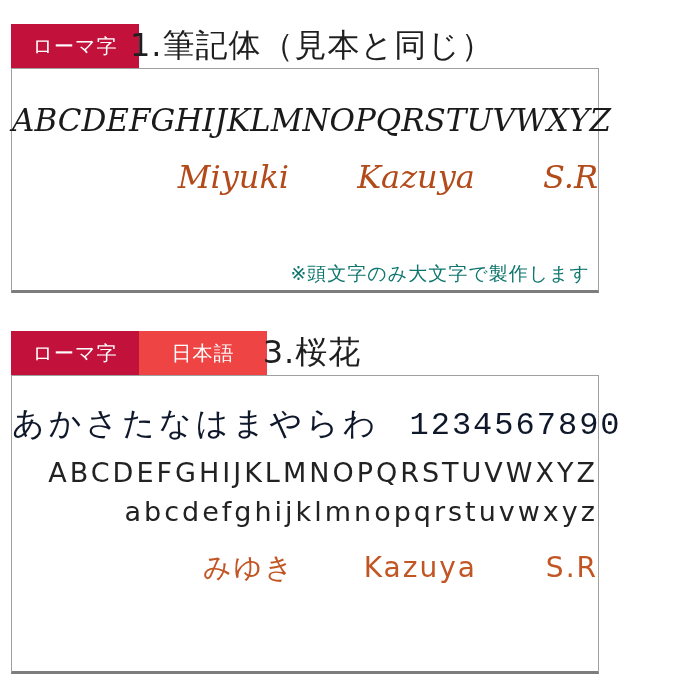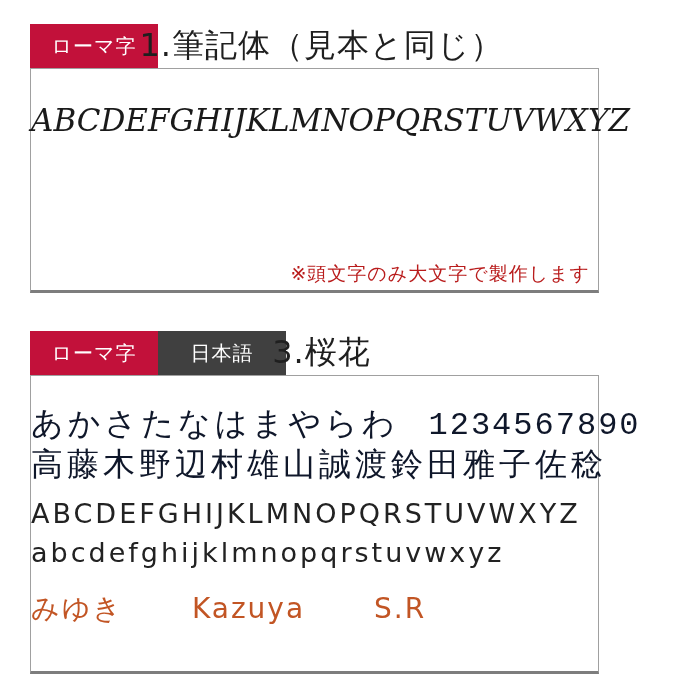--- a/index.html
+++ b/index.html
@@ -3,61 +3,61 @@
 <meta charset="utf-8">
 <style>
   * { margin: 0; padding: 0; box-sizing: border-box; }
   html, body { background: #ffffff; }
   body {
     width: 700px; height: 700px;
     font-family: "DejaVu Sans", "Liberation Sans", sans-serif;
     color: #1f1f1f;
     overflow: hidden;
   }
-  .page { width: 620px; height: 700px; padding: 24px 21px 0 30px; }
+  .page { width: 620px; height: 700px; padding: 24px 21px 0 11px; }
 
   
   .header-row {
     position: relative;
     height: 44px;
     display: flex;
     align-items: stretch;
   }
   .badge {
     width: 128px;
     display: flex;
     align-items: center;
     justify-content: center;
     color: #ffffff;
     font-size: 20px;
     letter-spacing: 1px;
     flex: 0 0 auto;
   }
   .badge.red  { background: #c2113a; }
-  .badge.blue { background: #404040; }
+  .badge.blue { background: #ef4444; }
   .section-title {
     position: absolute;
     left: 14px; right: 0;
     top: 50%;
     transform: translateY(-50%);
     text-align: center;
     font-size: 32px;
     font-weight: 400;
     color: #1f1f1f;
     letter-spacing: 1px;
     pointer-events: none;
   }
 
   
   .sample-box {
     position: relative;
     border: 1px solid #a0a0a0;
     border-bottom: 3px solid #7d7d7d;
     background: #ffffff;
-    text-align: left;
+    text-align: right;
   }
   .box-1 { height: 225px; padding-top: 30px; }
   .box-2 { height: 299px; padding-top: 30px; }
 
   
   .cursive {
     font-family: "DejaVu Serif", "Liberation Serif", serif;
     font-style: italic;
     font-size: 31px;
     line-height: 1.38;
@@ -75,21 +75,21 @@
     font-family: "DejaVu Serif", "Liberation Serif", serif;
     font-style: italic;
     font-size: 32px;
     color: #b24a1a;
   }
   .note {
     position: absolute;
     right: 8px;
     bottom: 3px;
     font-size: 19px;
-    color: #b91c1c;
+    color: #0f766e;
     letter-spacing: 1px;
   }
 
   
   .hand-jp {
     font-size: 32px;
     line-height: 1.28;
     font-weight: 400;
     color: #0f172a;
     letter-spacing: 4px;
@@ -120,38 +120,42 @@
 <div class="page">
 
   <section>
     <div class="header-row">
       <span class="badge red">ローマ字</span>
       <h2 class="section-title">1.筆記体（見本と同じ）</h2>
     </div>
 
     <div class="sample-box box-1">
       <div class="cursive">ABCDEFGHIJKLMNOPQRSTUVWXYZ</div>
+      <div class="names-row">
+        <span class="name">Miyuki</span>
+        <span class="name">Kazuya</span>
+        <span class="name">S.R</span>
+      </div>
       <div class="note">※頭文字のみ大文字で製作します</div>
     </div>
   </section>
 
   <div class="section-gap"></div>
 
   <section>
     <div class="header-row">
       <span class="badge red">ローマ字</span>
       <span class="badge blue">日本語</span>
       <h2 class="section-title">3.桜花</h2>
     </div>
 
     <div class="sample-box box-2">
       <div class="hand-jp">
         <span>あかさたなはまやらわ</span><span class="num-gap">1234567890</span>
       </div>
-      <div class="hand-jp">高藤木野辺村雄山誠渡鈴田雅子佐稔</div>
       <div class="hand-latin caps">ABCDEFGHIJKLMNOPQRSTUVWXYZ</div>
       <div class="hand-latin">abcdefghijklmnopqrstuvwxyz</div>
       <div class="names-row">
         <span class="name">みゆき</span>
         <span class="name">Kazuya</span>
         <span class="name">S.R</span>
       </div>
     </div>
   </section>
 

